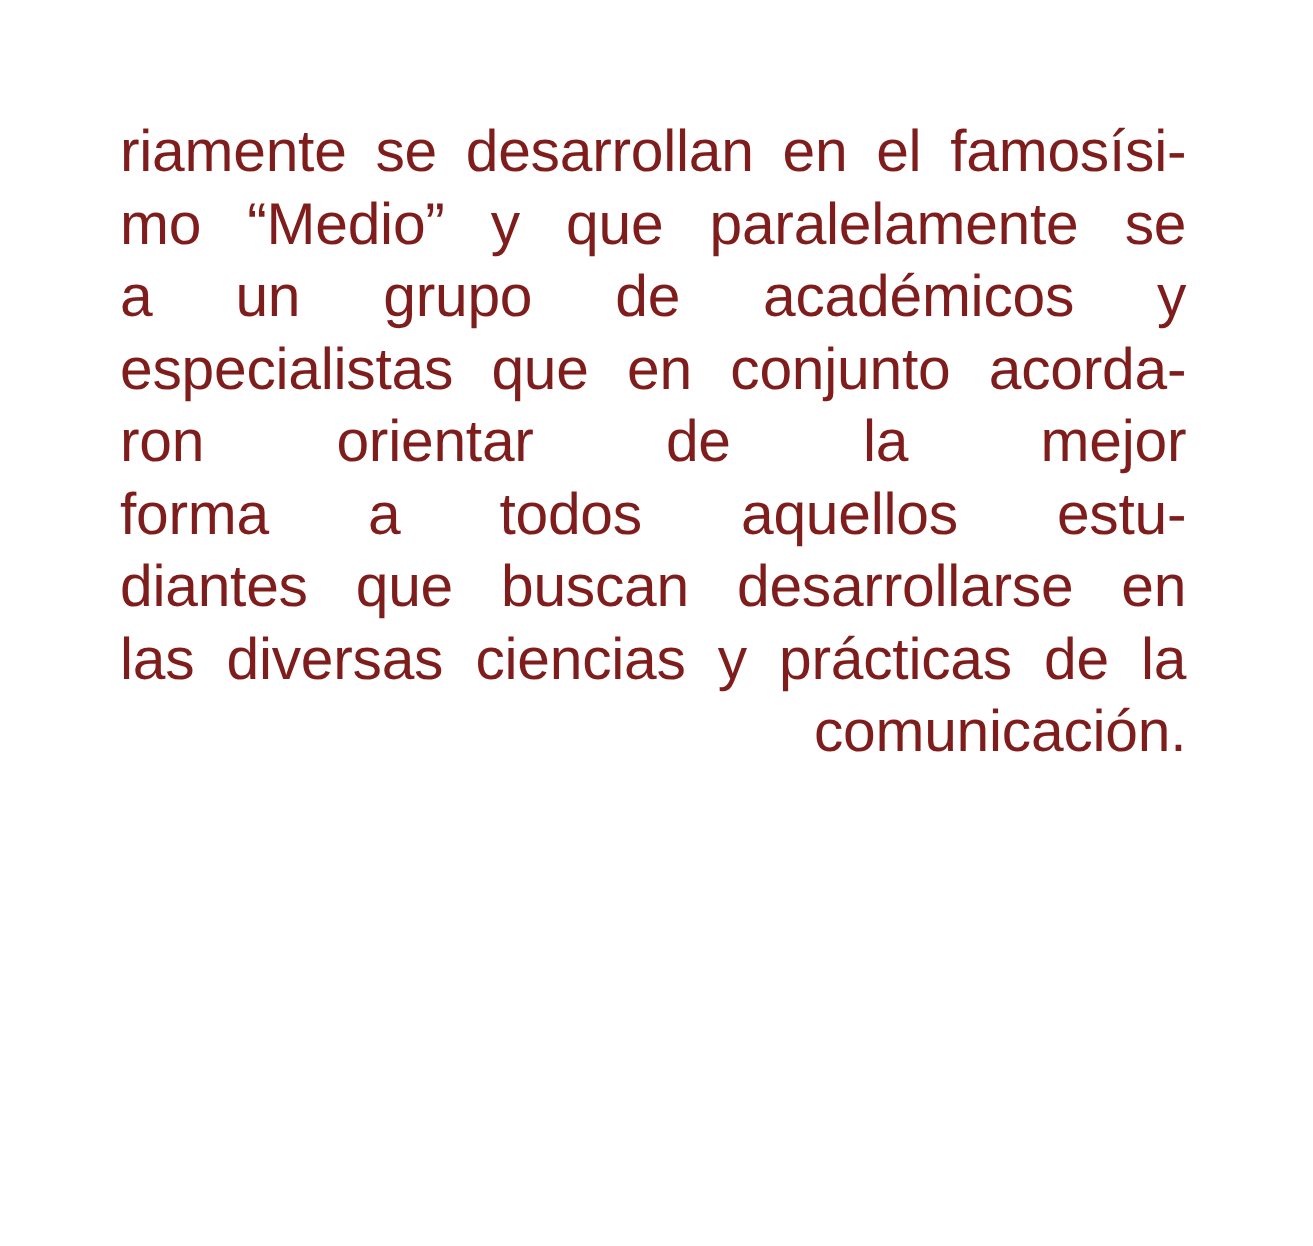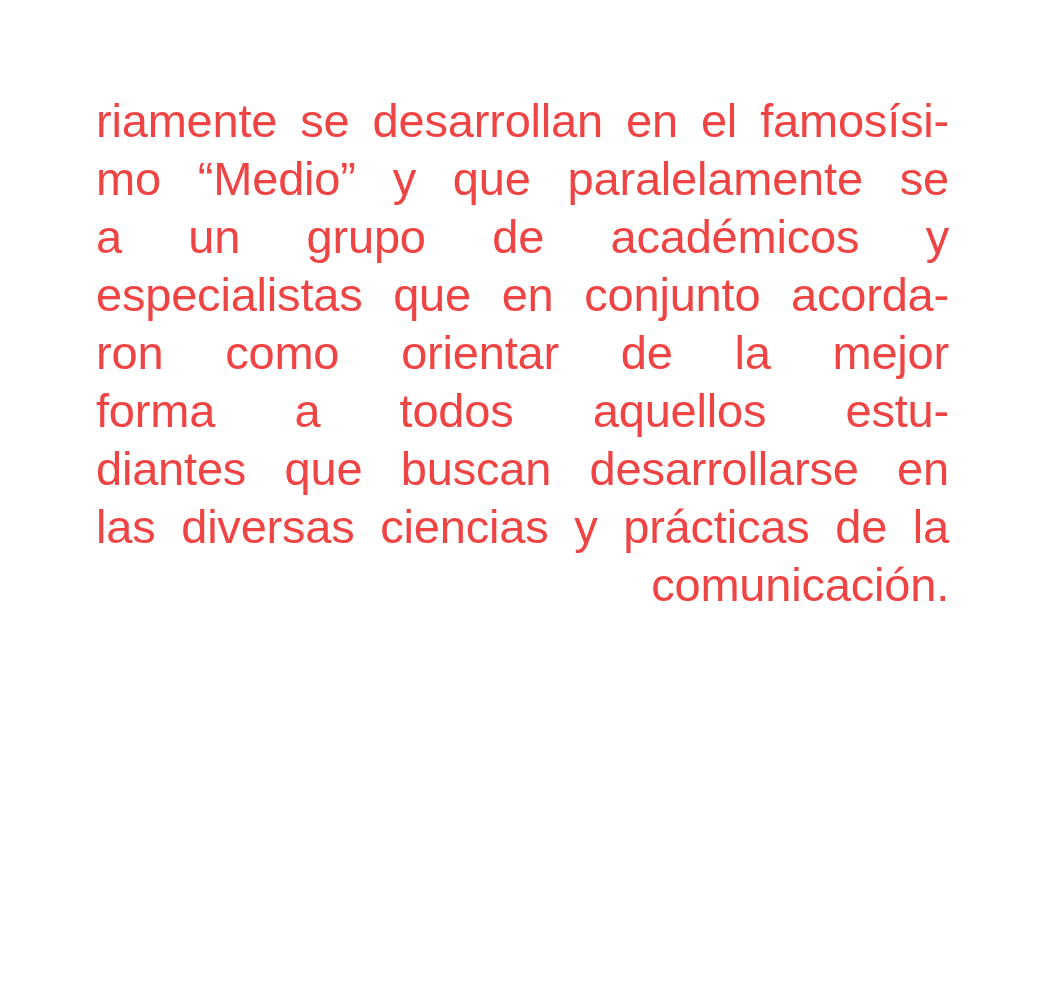--- a/index.html
+++ b/index.html
@@ -24,21 +24,21 @@
     position: absolute;
     left: 96px;
     top: 92px;
     width: 853px;
   }
   .para {
     margin: 0;
     font-size: 47px;
     line-height: 58px;
     letter-spacing: -0.2px;
-    color: #ef4444;
+    color: #7f1d1d;
     text-align: justify;
     text-justify: inter-word;
     font-weight: 400;
   }
   .para .line {
     display: block;
     text-align: justify;
     text-align-last: justify;
     white-space: nowrap;
   }
@@ -89,21 +89,20 @@
         </span>
         <span class="line">
           <span class="word">especialistas</span>
           <span class="word">que</span>
           <span class="word">en</span>
           <span class="word">conjunto</span>
           <span class="word">acorda-</span>
         </span>
         <span class="line">
           <span class="word">ron</span>
-          <span class="word">como</span>
           <span class="word">orientar</span>
           <span class="word">de</span>
           <span class="word">la</span>
           <span class="word">mejor</span>
         </span>
         <span class="line">
           <span class="word">forma</span>
           <span class="word">a</span>
           <span class="word">todos</span>
           <span class="word">aquellos</span>

